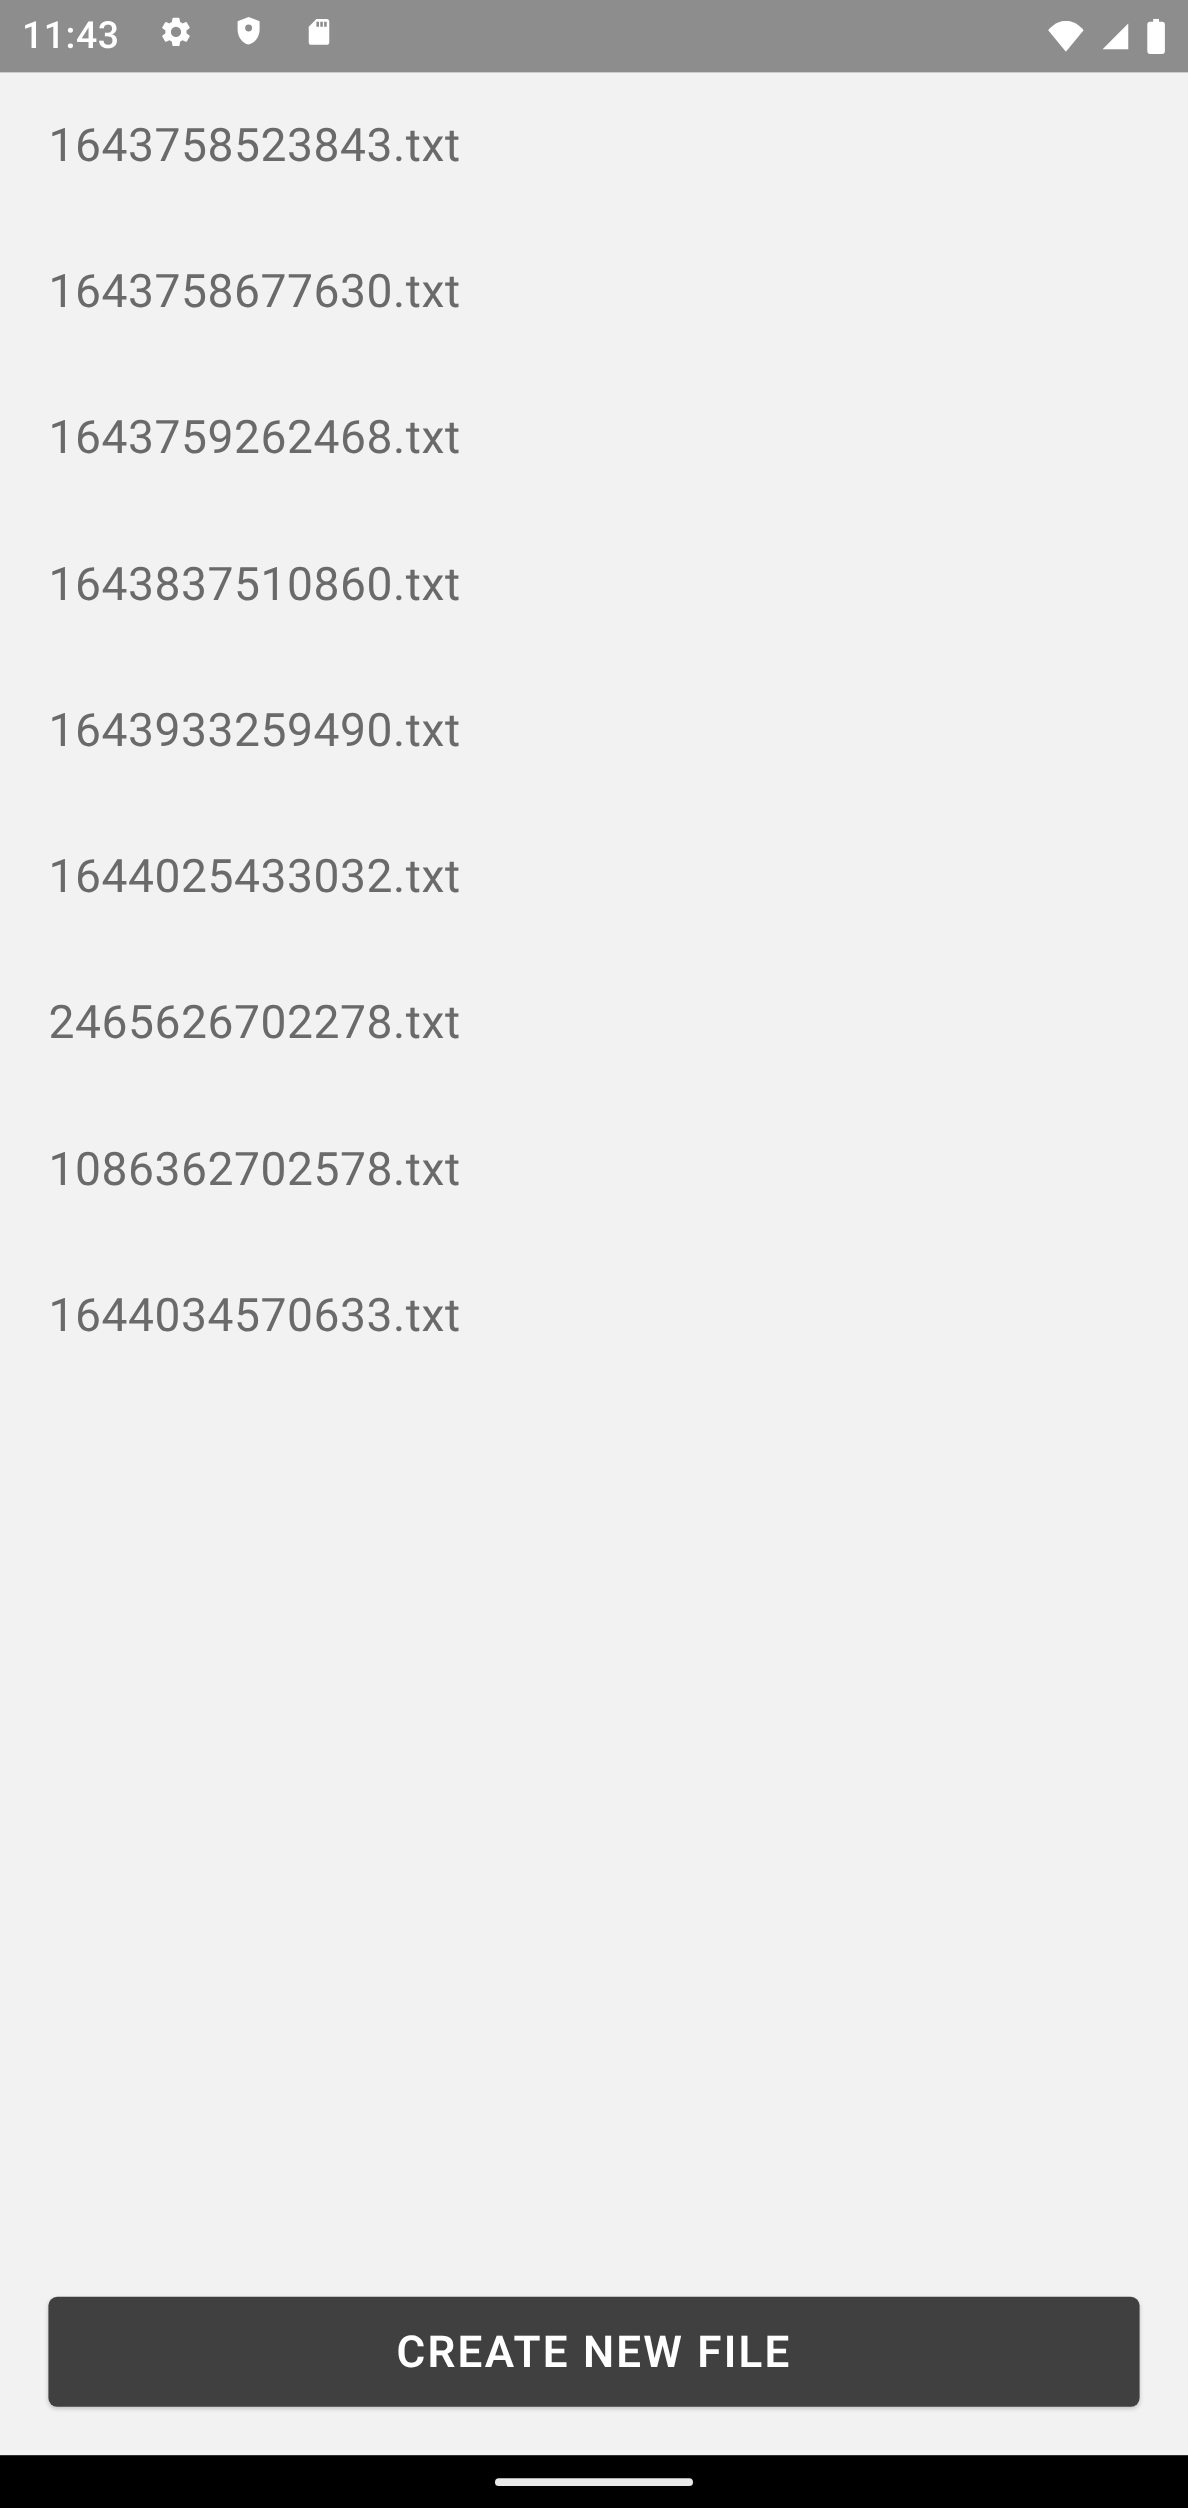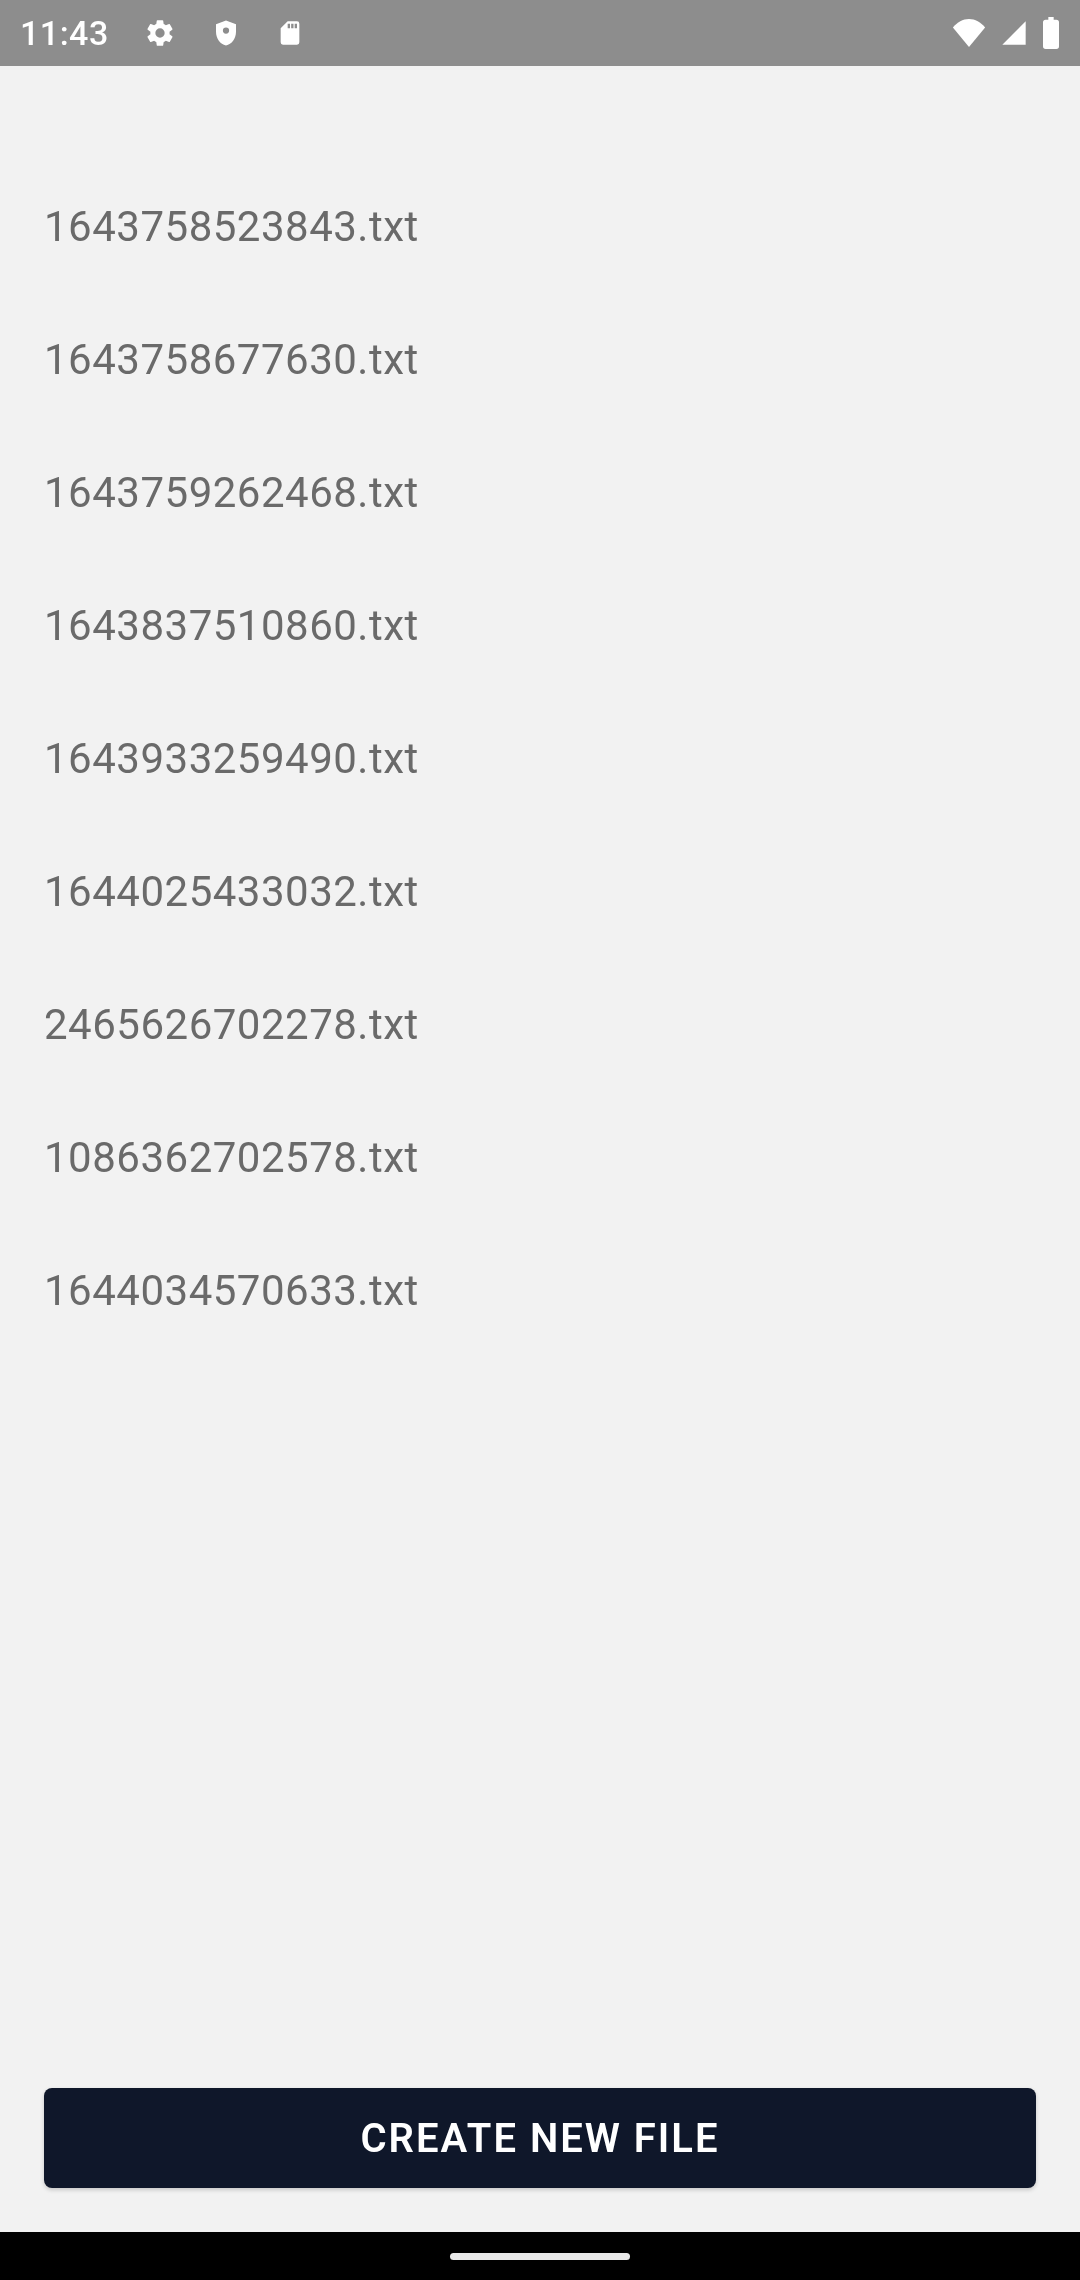--- a/index.html
+++ b/index.html
@@ -13,61 +13,60 @@
     
     .status-bar {
       height: 66px;
       background: #8d8d8d;
       display: flex;
       align-items: center;
       justify-content: space-between;
       padding: 0 20px;
       color: #fff;
     }
-    .status-left { display: flex; align-items: center; gap: 35px; }
+    .status-left { display: flex; align-items: flex-start; gap: 35px; }
     .status-right { display: flex; align-items: center; gap: 14px; }
     .status-time { font-size: 34px; font-weight: 500; letter-spacing: 0.5px; }
     .status-icon { display: inline-flex; }
 
     
     .screen {
       position: absolute;
       top: 66px;
       left: 0;
       right: 0;
       bottom: 48px;
       background: #f2f2f2;
     }
     .file-list {
       position: absolute;
       top: 0;
       left: 0;
       right: 0;
       bottom: 148px;
-      padding-top: 94px;
       overflow: hidden;
     }
     .file-item {
       height: 133px;
       padding-left: 44px;
       display: flex;
       align-items: center;
       font-size: 42px;
       color: #6a6a6a;
       letter-spacing: 0.5px;
     }
 
     
     .primary-btn {
       position: absolute;
       left: 44px;
       right: 44px;
       bottom: 44px;
       height: 100px;
-      background: #0f172a;
+      background: #404040;
       border-radius: 8px;
       display: flex;
       align-items: center;
       justify-content: center;
       color: #fff;
       font-size: 40px;
       font-weight: 600;
       letter-spacing: 2px;
       box-shadow: 0 2px 4px rgba(0,0,0,0.18);
       user-select: none;

